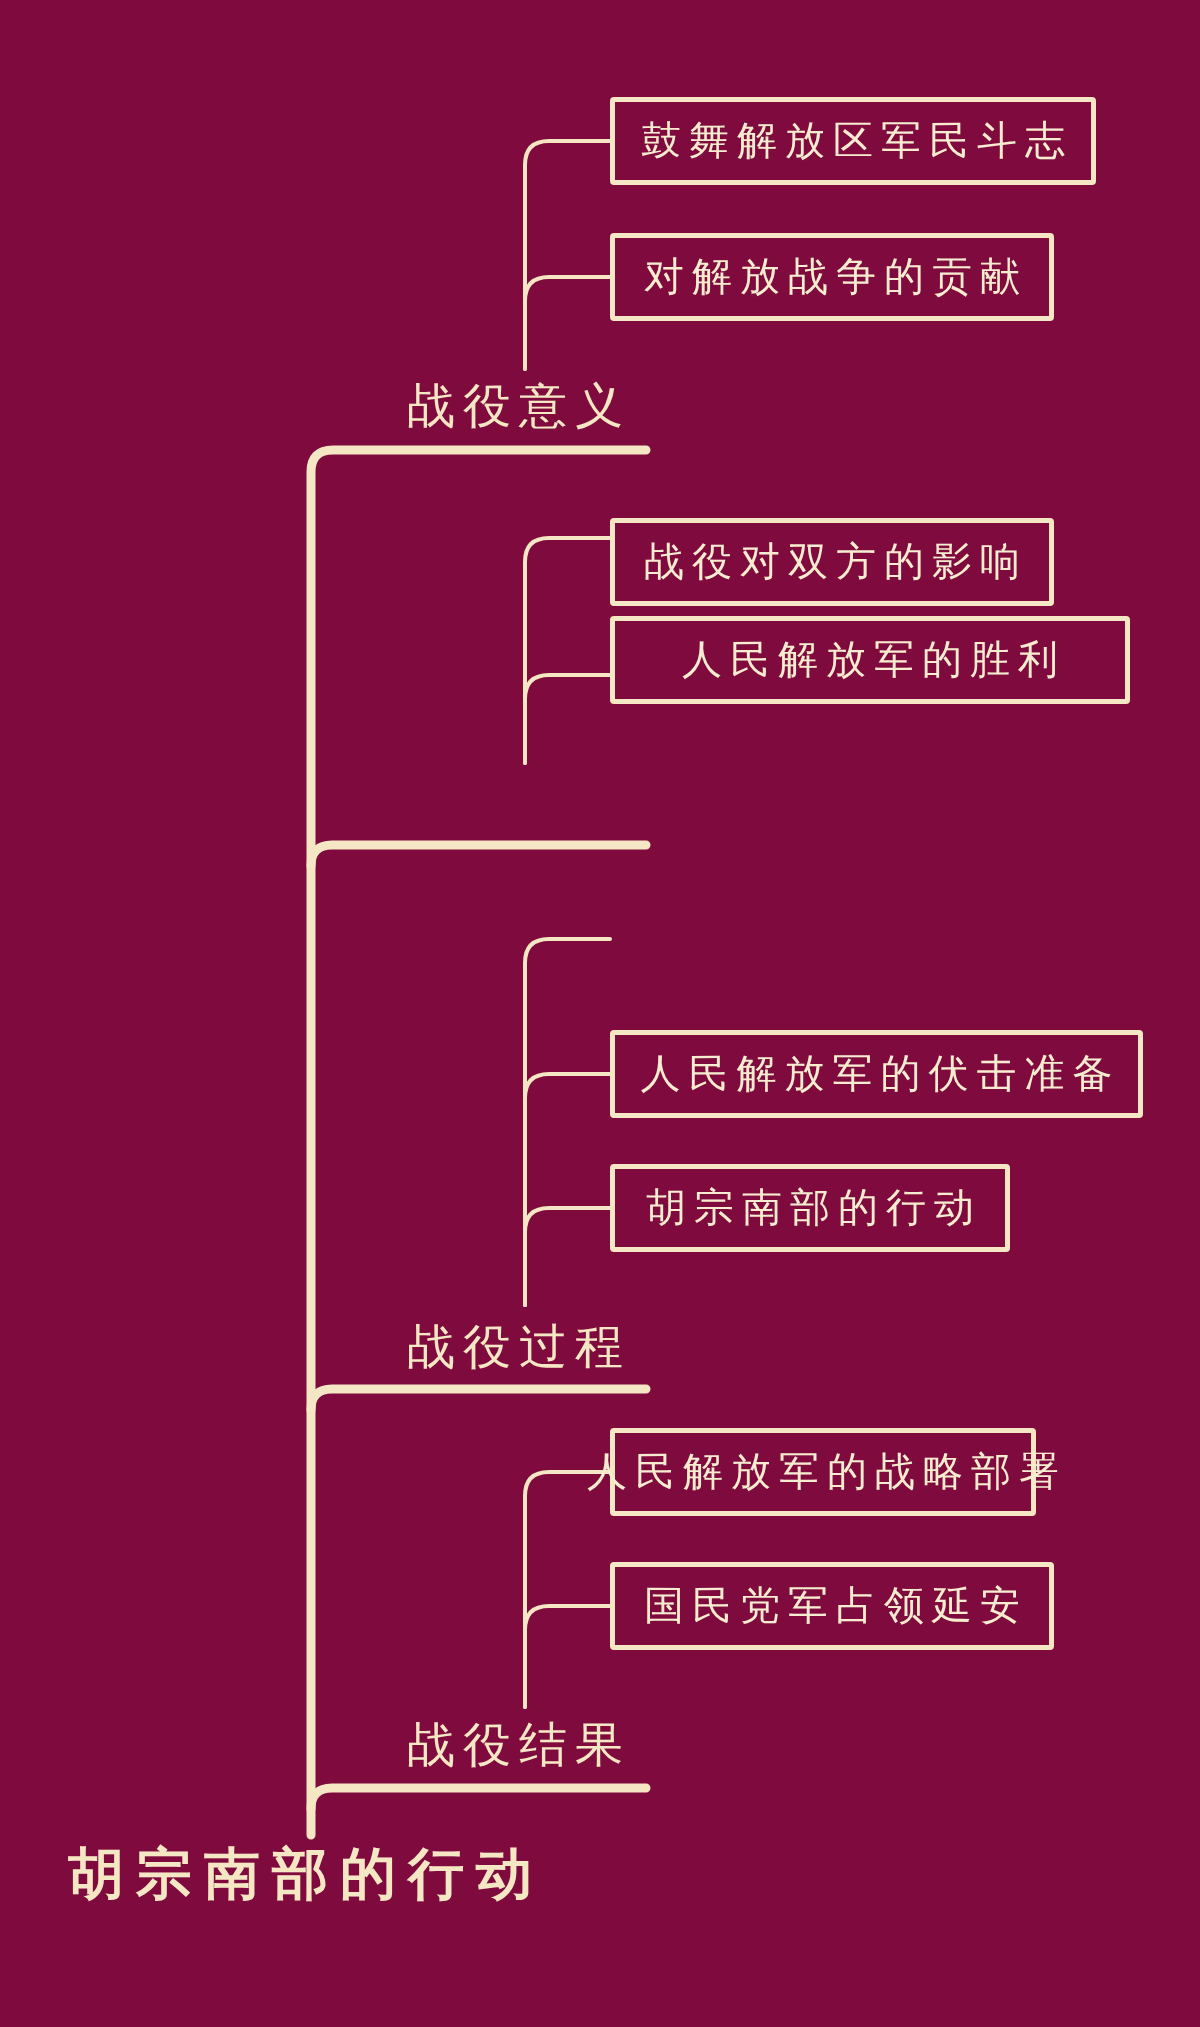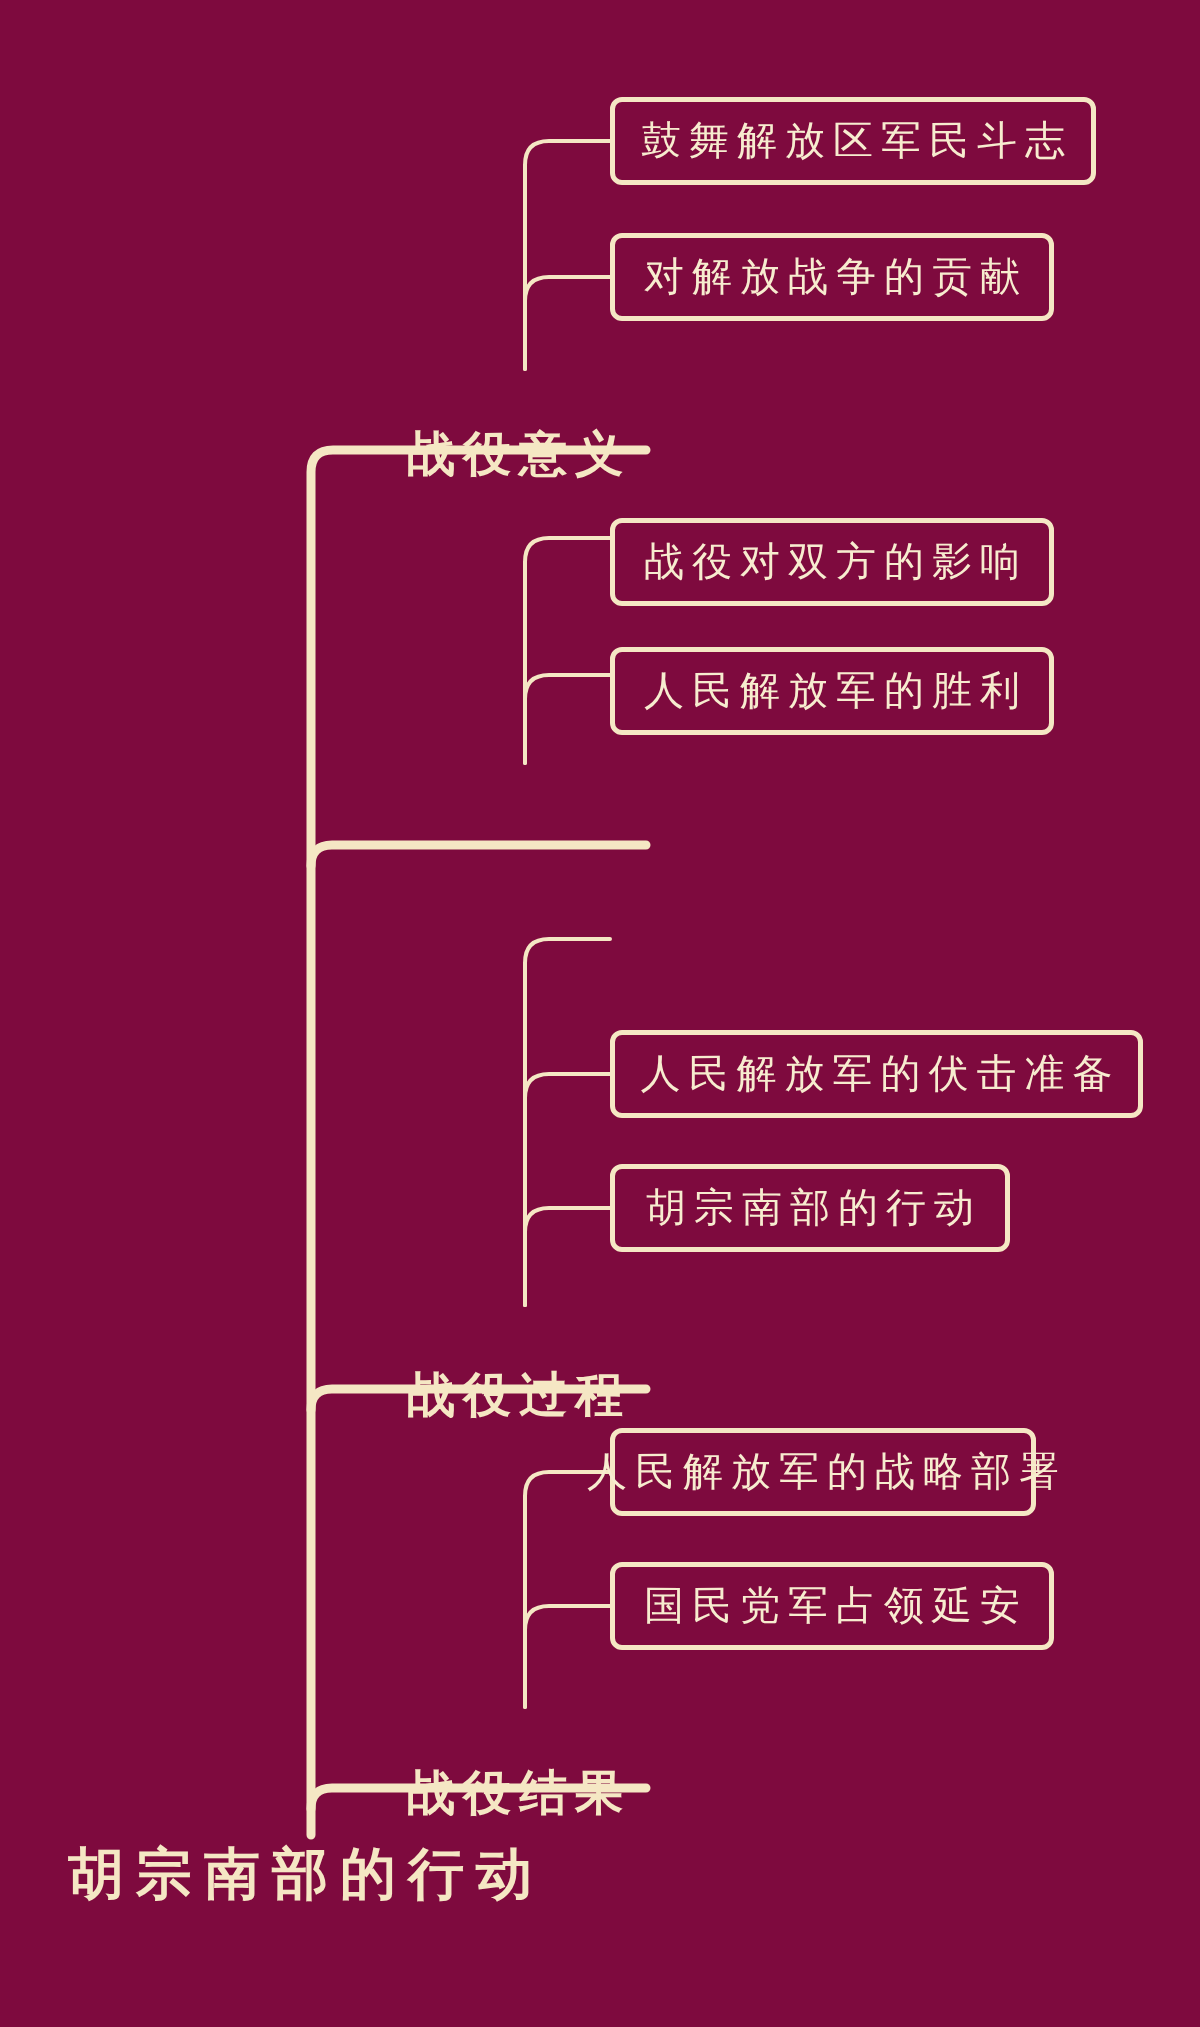--- a/index.html
+++ b/index.html
@@ -20,41 +20,40 @@
     left: 0; top: 0;
     width: 1200px;
     height: 2027px;
   }
   .node-box {
     position: absolute;
     left: 610px;
     height: 88px;
     box-sizing: border-box;
     border: 5px solid #F5E7C4;
-    border-radius: 12px;
+    border-radius: 4px;
     color: #F7ECCF;
     display: flex;
     align-items: center;
     justify-content: center;
     font-size: 40px;
     letter-spacing: 8px;
     padding-left: 8px;
     white-space: nowrap;
     line-height: 1;
   }
   .branch-label {
     position: absolute;
     left: 407px;
     color: #F5E7C4;
     font-size: 48px;
-    font-weight: bold;
+    font-weight: normal;
     letter-spacing: 8px;
     white-space: nowrap;
     line-height: 1;
-    margin-top: 48px;
   }
   .root-label {
     position: absolute;
     left: 68px;
     top: 1846px;
     color: #F5E7C4;
     font-size: 56px;
     font-weight: bold;
     letter-spacing: 12px;
     white-space: nowrap;
@@ -86,21 +85,21 @@
 
     <path stroke-width="4" d="M 610 1472 L 549 1472 Q 525 1472 525 1496 L 525 1707"></path>
     <path stroke-width="4" d="M 610 1606 L 549 1606 Q 525 1606 525 1630 L 525 1707"></path>
   </svg>
 
   <div class="node-box" style="top:97px;  width:486px">鼓舞解放区军民斗志</div>
   <div class="node-box" style="top:233px; width:444px">对解放战争的贡献</div>
   <div class="branch-label" style="top:382px">战役意义</div>
 
   <div class="node-box" style="top:518px; width:444px">战役对双方的影响</div>
-  <div class="node-box" style="top:647px; width:444px">人民解放军的胜利</div>
+  <div class="node-box" style="top:616px; width:520px">人民解放军的胜利</div>
 
   <div class="node-box" style="top:1030px; width:533px">人民解放军的伏击准备</div>
   <div class="node-box" style="top:1164px; width:400px">胡宗南部的行动</div>
   <div class="branch-label" style="top:1323px">战役过程</div>
 
   <div class="node-box" style="top:1428px; width:426px">人民解放军的战略部署</div>
   <div class="node-box" style="top:1562px; width:444px">国民党军占领延安</div>
   <div class="branch-label" style="top:1721px">战役结果</div>
 
   <div class="root-label">胡宗南部的行动</div>

